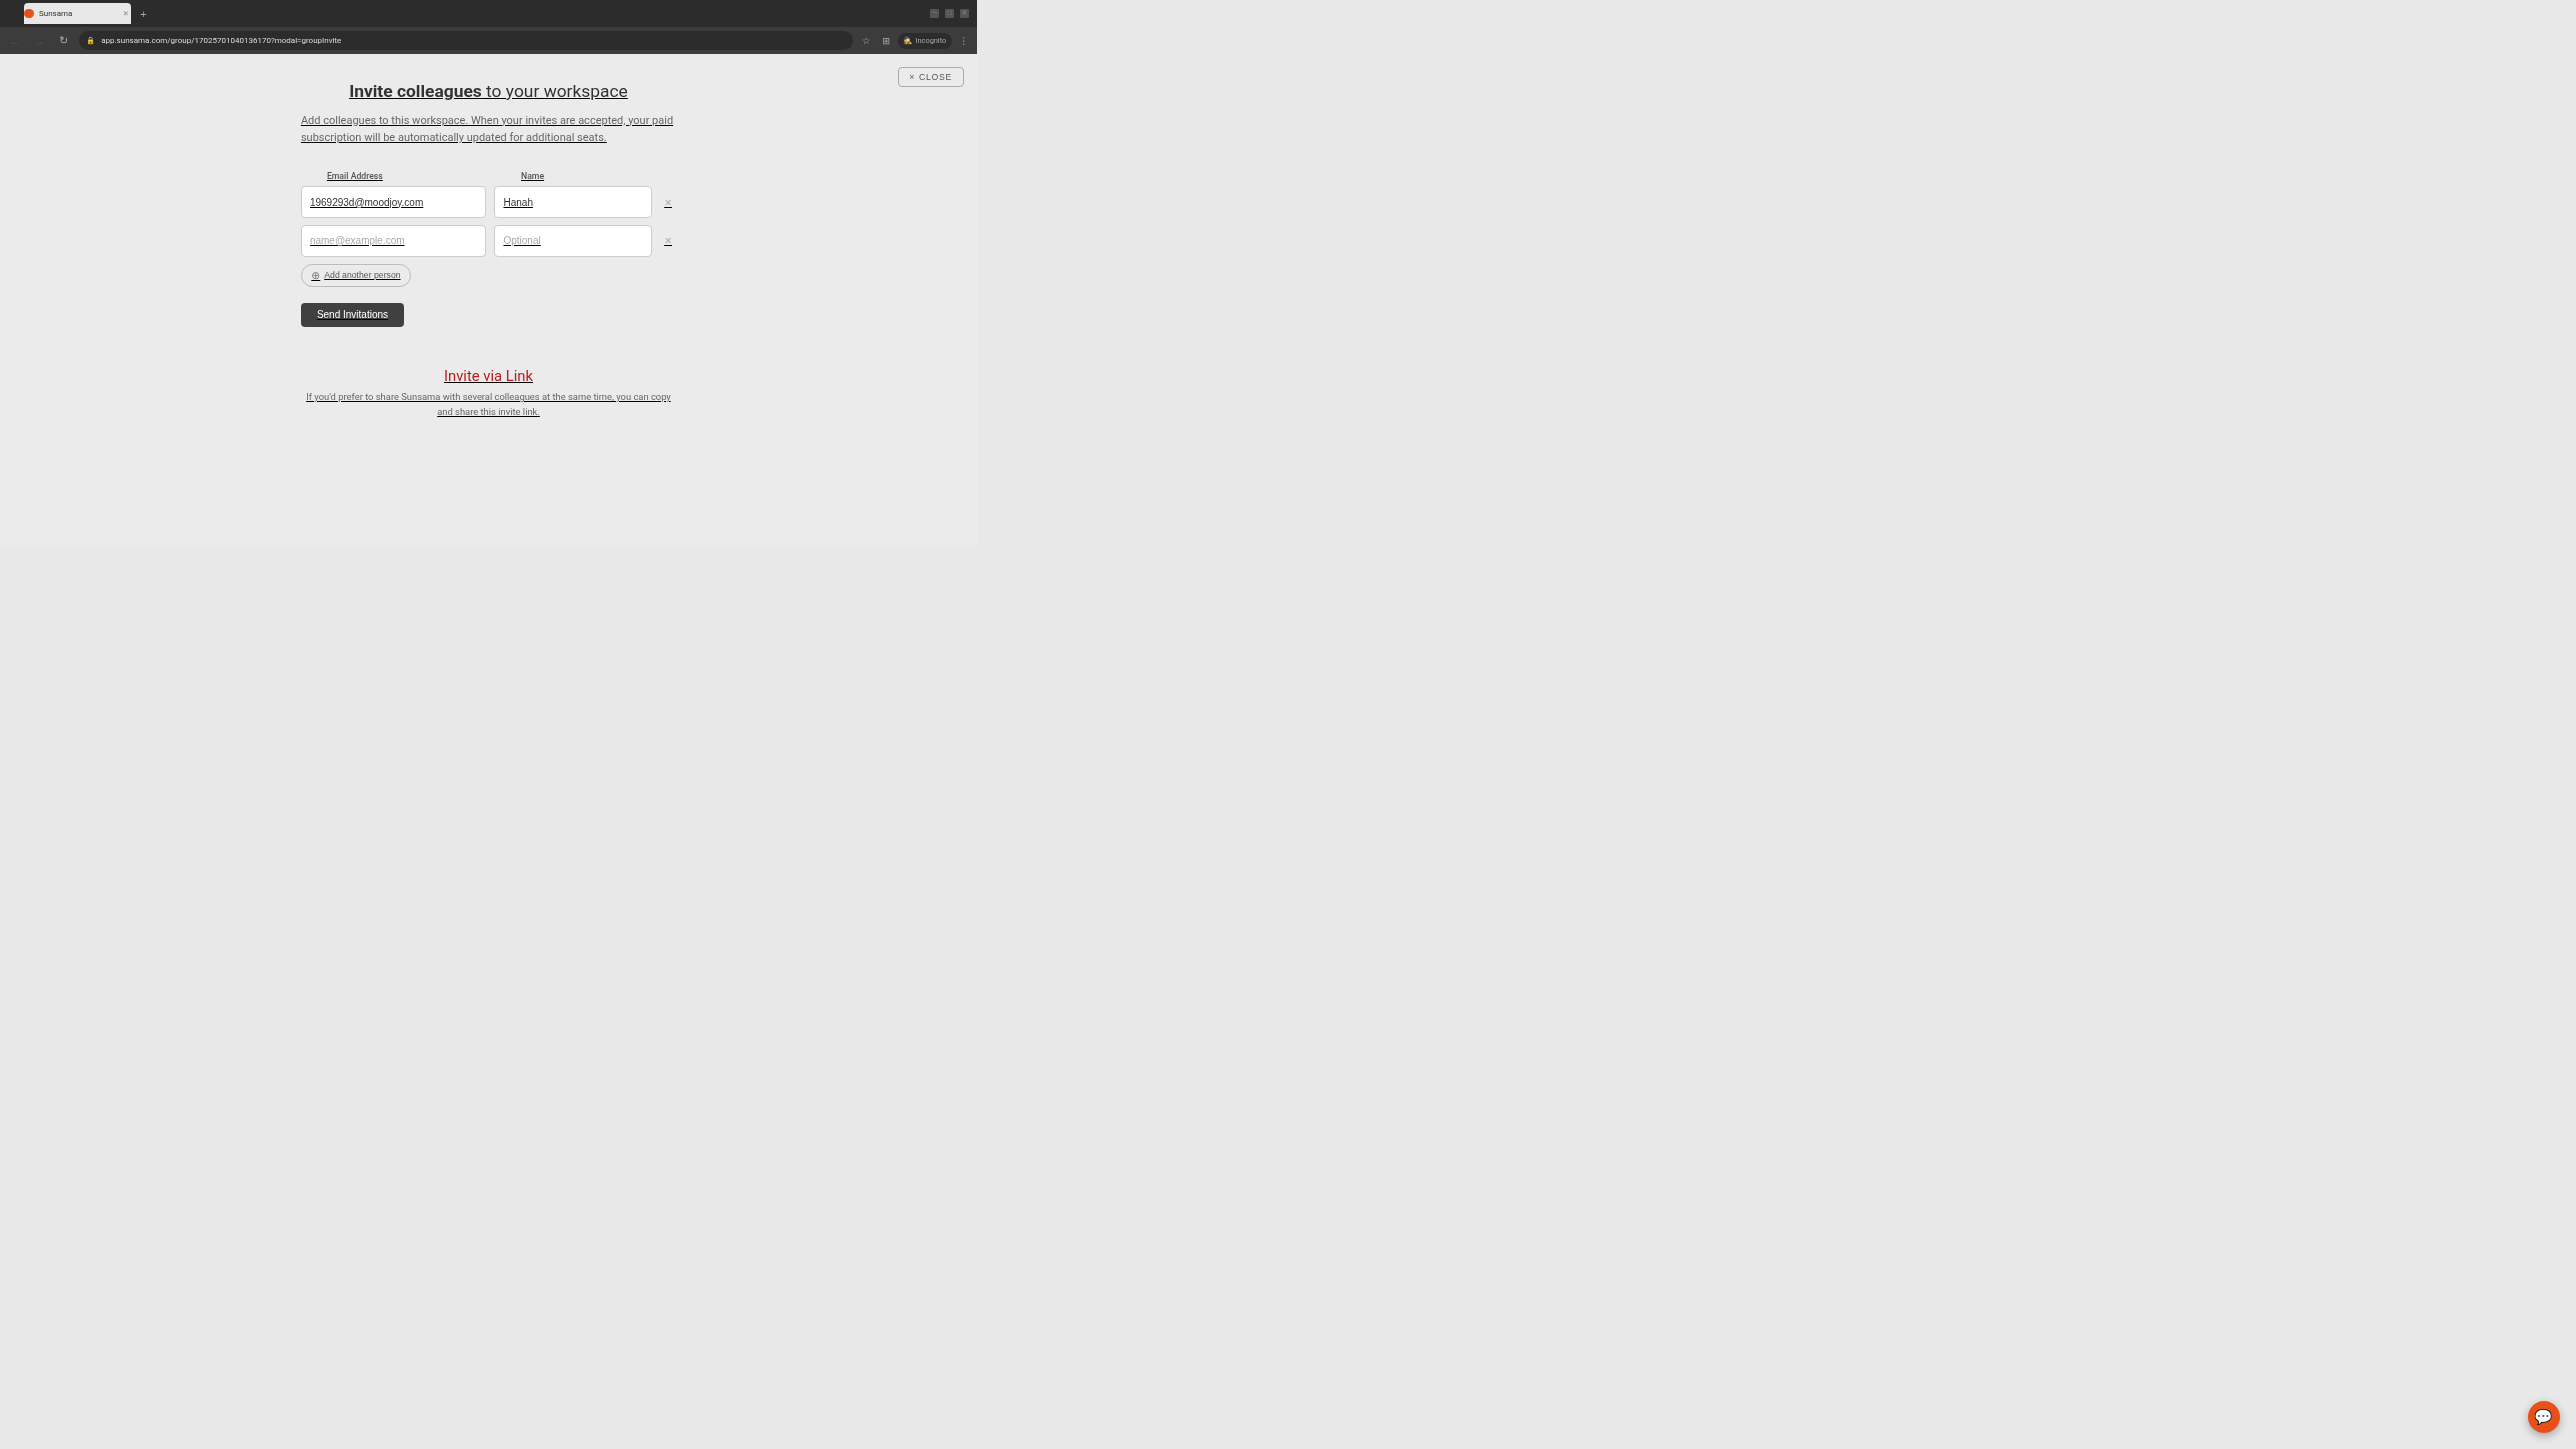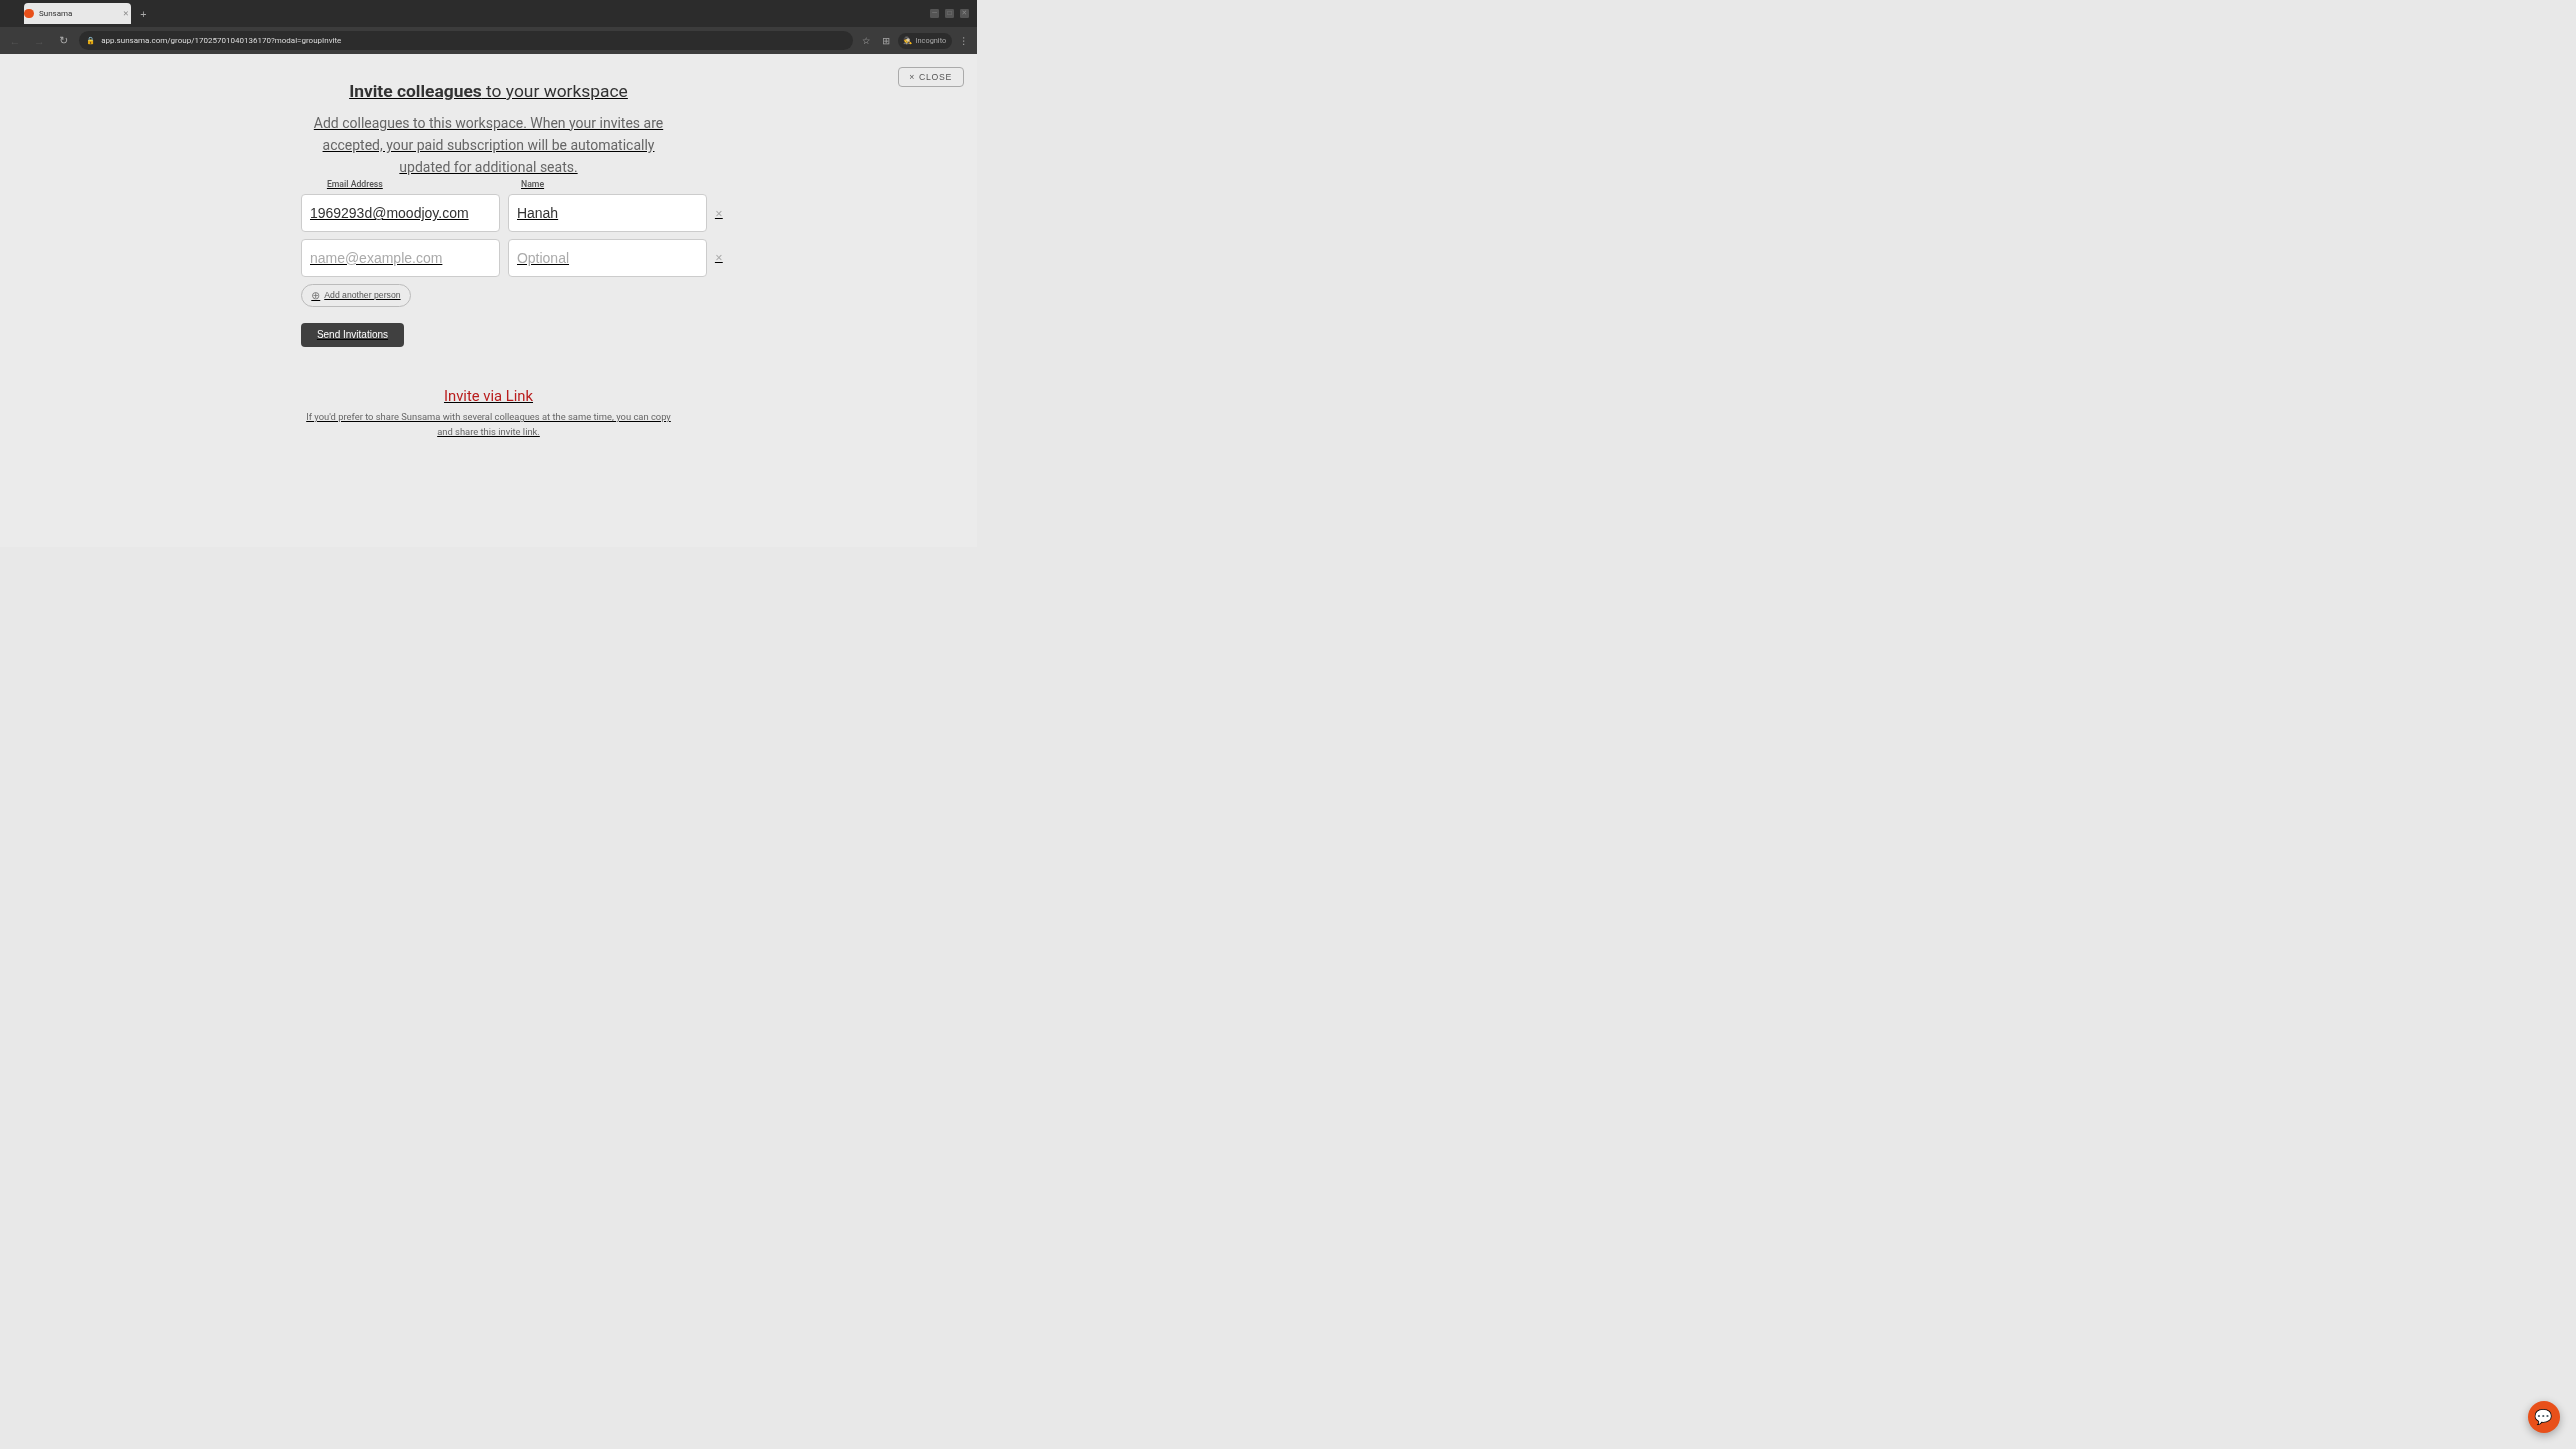--- a/index.html
+++ b/index.html
@@ -217,24 +217,24 @@
       font-size: 17.4px;
       font-weight: 400;
       color: #333;
       margin-bottom: 10.7px;
     }
     .invite-title strong {
       font-weight: 700;
     }
 
     .invite-subtitle {
-      text-align: center;
-      font-size: 14px;
+      font-size: 11px;
       color: #666;
       line-height: 1.6;
+      margin-bottom: 24px;
     }
 
     
     .form-headers {
       display: flex;
       gap: 8px;
       margin-bottom: 5.4px;
     }
     .form-header-label {
       font-size: 8.7px;
@@ -244,25 +244,25 @@
     .email-col { flex: 1.2; padding-left: 26px; }
     .name-col { flex: 1; }
 
     .form-row {
       display: flex;
       align-items: center;
       gap: 8px;
       margin-bottom: 6.7px;
     }
     .form-input {
-      height: 38px;
+      height: 32px;
       border: 1px solid #ccc;
       border-radius: 4px;
       padding: 0 8px;
-      font-size: 14px;
+      font-size: 10px;
       background: #fff;
       color: #333;
       outline: none;
     }
     .form-input.email-input { flex: 1.2; }
     .form-input.name-input { flex: 1; }
     .form-input::placeholder { color: #aaa; }
 
     .row-clear-btn {
       width: 16px;

